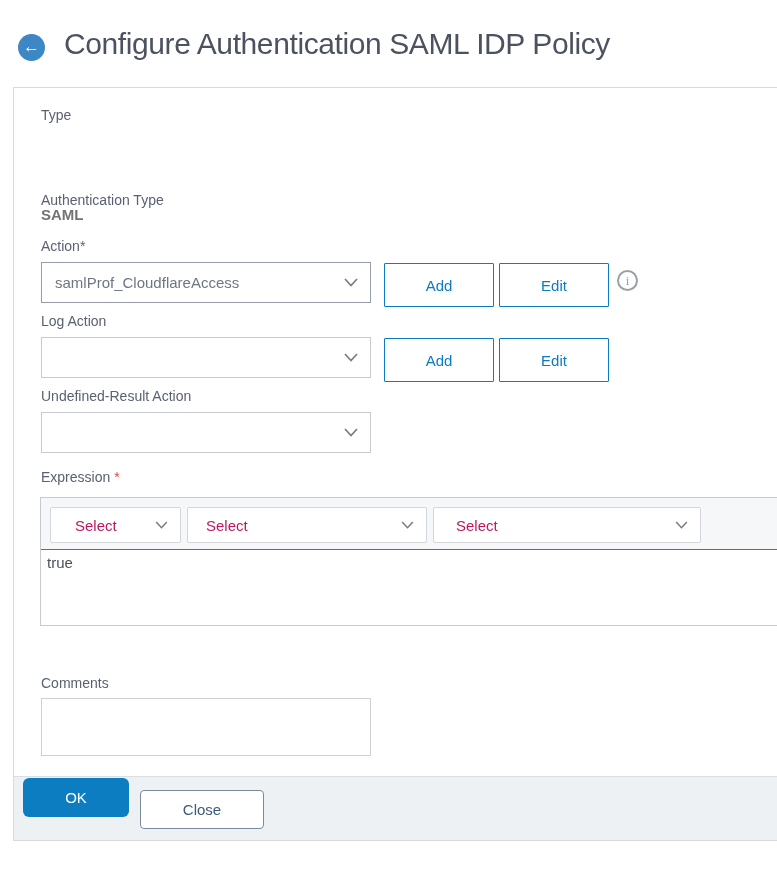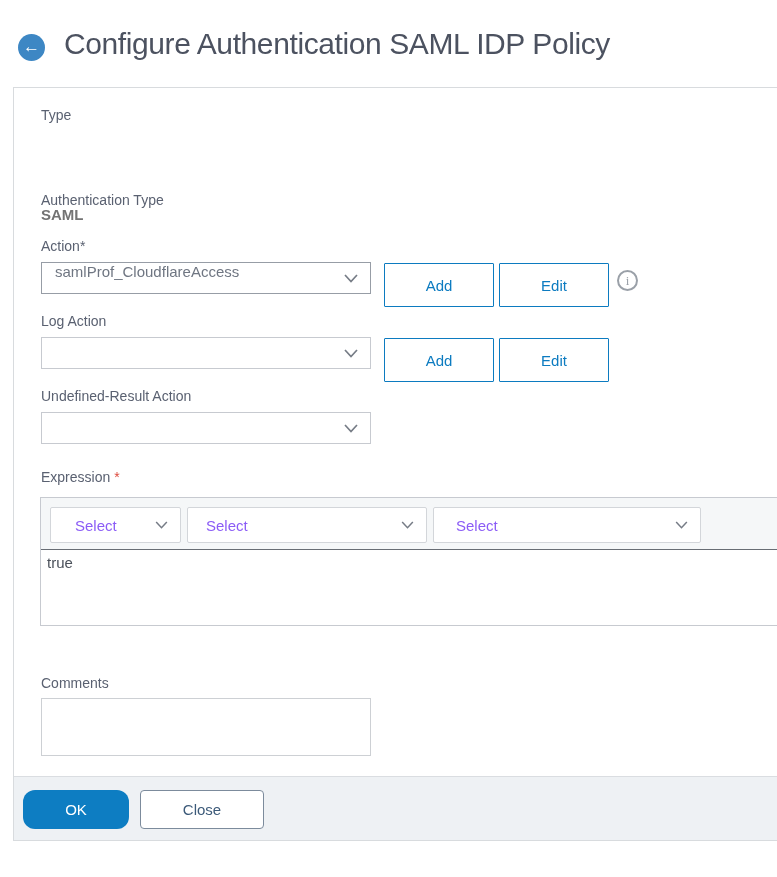--- a/index.html
+++ b/index.html
@@ -20,22 +20,22 @@
   .panel { position: absolute; left: 13px; top: 87px; width: 790px; height: 754px;
     background: #fff; border: 1px solid #d8dbde; }
 
   .f-label { position: absolute; font-size: 14px; color: #5a6171; white-space: nowrap; }
   .req { color: #dd4a3d; margin-left: 4px; }
 
   .text-input { position: absolute; left: 27px; width: 330px; height: 37px;
     border: 1px solid #dadde0; background: #f4f5f6; color: #757c88;
     font-size: 15px; padding-left: 24px; font-family: inherit; }
 
-  .select { position: absolute; height: 32px; background: #fff; border: 1px solid #c7cad0;
-    display: flex; cursor: pointer; }
+  .select { position: absolute; height: 41px; background: #fff; border: 1px solid #c7cad0;
+    display: flex; align-items: center; cursor: pointer; }
   .select-value { font-size: 15px; color: #6f7682; padding-left: 13px; white-space: nowrap;
     overflow: hidden; flex: 1; }
   .chevron { color: #767c86; display: flex; align-items: center; padding-right: 12px; }
 
   .name-label   { left: 27px; top: 19px; }
   .name-input   { top: 45px; }
   .auth-label   { left: 27px; top: 104px; }
   .auth-value   { position: absolute; left: 27px; top: 118px; font-size: 15px;
                   font-weight: bold; color: #737373; }
   .action-label { left: 27px; top: 150px; }
@@ -59,40 +59,40 @@
     background: #fff; font-family: "Liberation Serif", serif; }
 
   .expr-label { left: 27px; top: 381px; }
   .expr-box { position: absolute; left: 26px; top: 409px; width: 765px; height: 129px;
     border: 1px solid #c7cad0; background: #fff; }
   .expr-toolbar { position: relative; height: 52px; background: #f5f7f8;
     border-bottom: 1px solid #686d74; }
   .expr-select { position: absolute; top: 9px; height: 36px; background: #fff;
     border: 1px solid #d3d6da; border-radius: 2px; display: flex; align-items: center;
     cursor: pointer; }
-  .expr-select .select-value { font-size: 15px; color: #8b5cf6; }
+  .expr-select .select-value { font-size: 15px; color: #be185d; }
   .expr-sel-0 { left: 9px;   width: 131px; } .expr-sel-0 .select-value { padding-left: 24px; }
   .expr-sel-1 { left: 146px; width: 240px; } .expr-sel-1 .select-value { padding-left: 18px; }
   .expr-sel-2 { left: 392px; width: 268px; } .expr-sel-2 .select-value { padding-left: 22px; }
 
   .expr-text { display: block; width: 100%; height: 75px; border: none; outline: none;
     resize: none; background: transparent; font-size: 15px; color: #4b515b;
     padding: 4px 6px; font-family: inherit; }
 
   .comments-label { left: 27px; top: 587px; }
   .comments-box { position: absolute; left: 27px; top: 610px; width: 330px; height: 58px;
     border: 1px solid #cdd0d4; background: #fff; resize: none; outline: none;
     font-size: 15px; color: #4b515b; padding: 4px 6px; font-family: inherit; }
 
   
   .footer { position: absolute; left: 0; top: 688px; width: 788px; height: 64px;
     background: #eef1f4; border-top: 1px solid #dadde1; }
-  .btn-ok { position: absolute; left: 9px; top: 13px; width: 106px; height: 39px;
+  .btn-ok { position: absolute; left: 9px; top: 1px; width: 106px; height: 39px;
     background: #0d7dc2; color: #fff; border: none; font-size: 15px; font-family: inherit;
-    cursor: pointer; border-radius: 12px; }
+    cursor: pointer; border-radius: 6px; }
   .btn-close { position: absolute; left: 126px; top: 13px; width: 124px; height: 39px;
     background: #fff; color: #3c5a79; border: 1px solid #7c8b9c; font-size: 15px;
     font-family: inherit; cursor: pointer; border-radius: 4px; }
 </style>
 </head>
 <body>
 
 <div class="page">
 
   <button class="back-btn">

